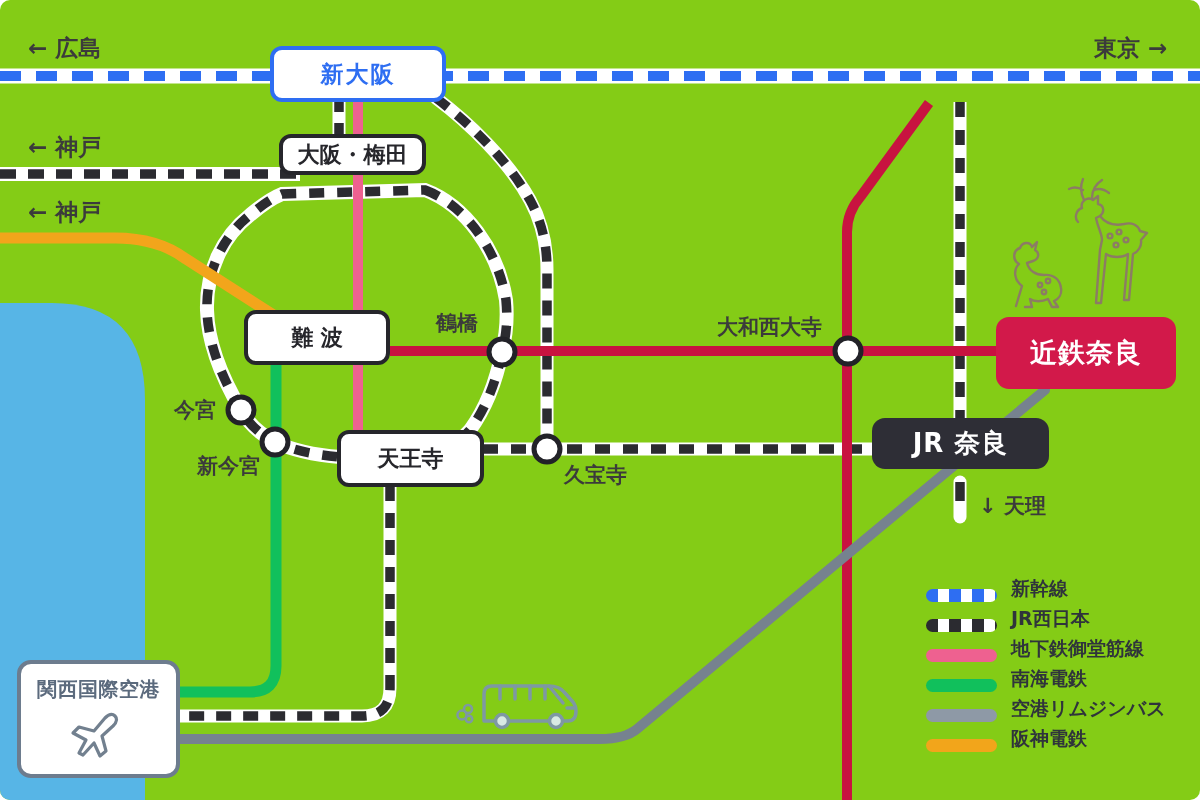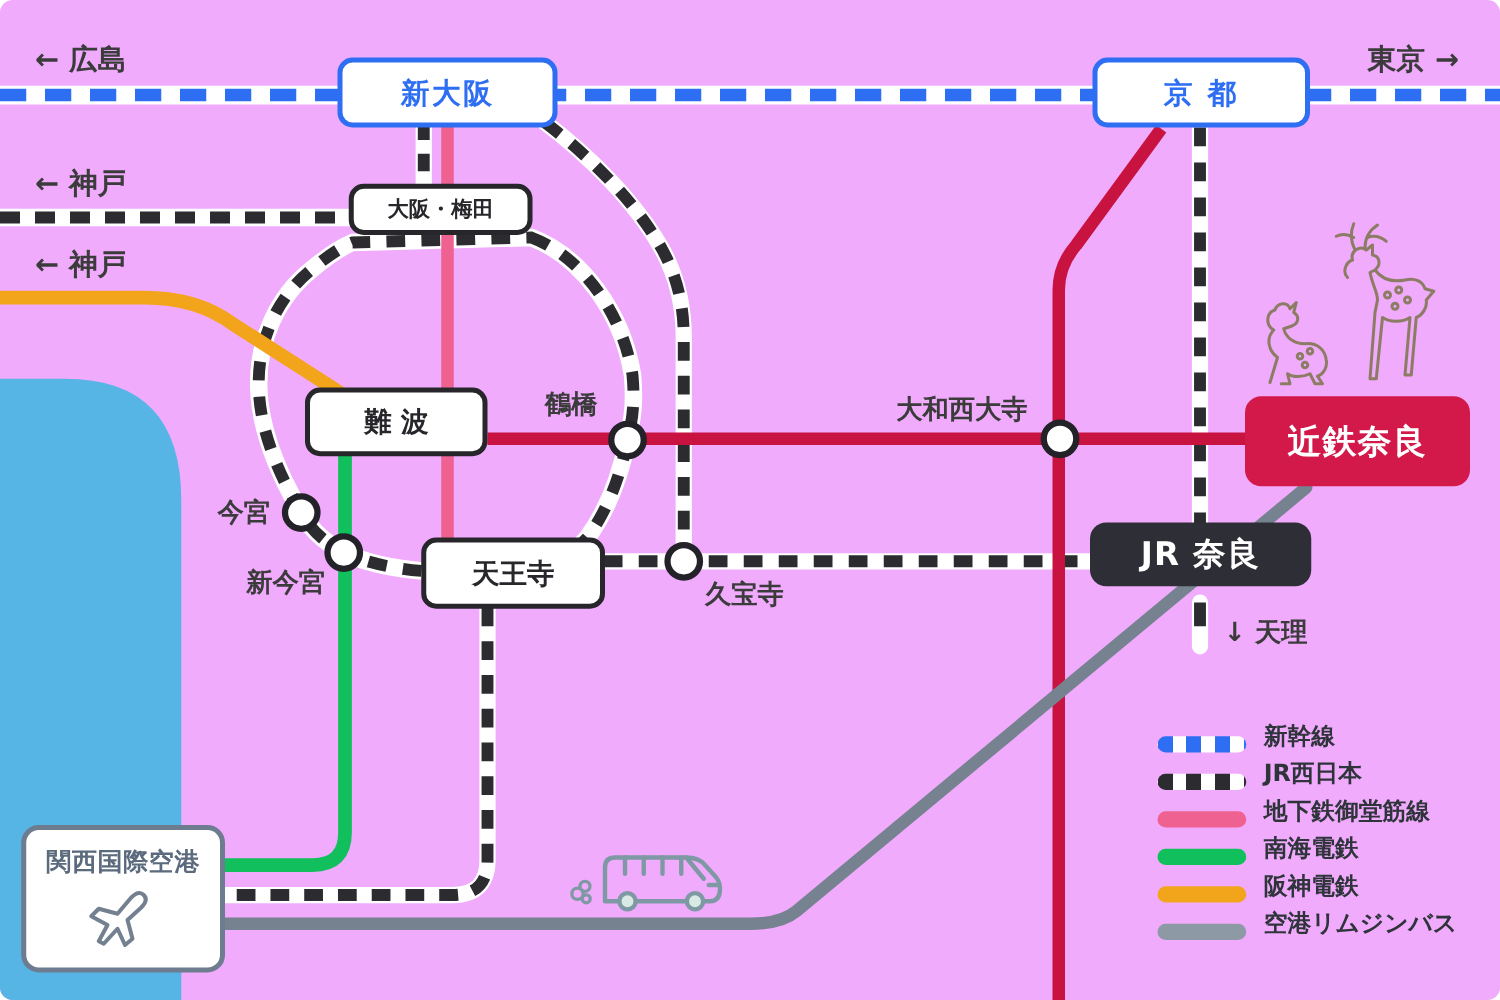--- a/index.html
+++ b/index.html
@@ -1,18 +1,18 @@
 <!DOCTYPE html>
 <html><head>
 <meta charset="utf-8">
 <style>
   html,body{margin:0;padding:0;background:#ffffff;}
   .map{
     position:relative;width:1200px;height:800px;overflow:hidden;
-    background:#f0abfc;border-radius:10px;
+    background:#84cc16;border-radius:10px;
     font-family:"DejaVu Sans",sans-serif;
   }
   .map svg.base{position:absolute;left:0;top:0;}
   .lbl{
     position:absolute;font-weight:700;color:#3b3b3b;
     white-space:nowrap;line-height:1.1;
   }
   .stbox{
     position:absolute;background:#ffffff;border:4px solid #26262b;border-radius:12px;
     display:flex;align-items:center;justify-content:center;
@@ -137,22 +137,21 @@
     </g>
   </svg>
 
   <div class="lbl" style="left:28px;top:36px;font-size:23px;">← 広島</div>
   <div class="lbl" style="left:1094px;top:36px;font-size:23px;">東京 →</div>
   <div class="lbl" style="left:28px;top:135px;font-size:23px;">← 神戸</div>
   <div class="lbl" style="left:28px;top:200px;font-size:23px;">← 神戸</div>
   <div class="lbl" style="left:979px;top:495px;font-size:21px;">↓ 天理</div>
 
   <div class="stbox blue" style="left:270px;top:46px;width:176px;height:56px;font-size:23px;letter-spacing:2px;">新大阪</div>
-  <div class="stbox blue" style="left:874px;top:46px;width:174px;height:56px;font-size:23px;letter-spacing:2px;">京 都</div>
-  <div class="stbox" style="left:279px;top:147px;width:147px;height:41px;font-size:17px;">大阪・梅田</div>
+  <div class="stbox" style="left:279px;top:134px;width:147px;height:41px;font-size:22px;">大阪・梅田</div>
   <div class="stbox" style="left:244px;top:310px;width:146px;height:55px;font-size:22px;">難 波</div>
   <div class="stbox" style="left:337px;top:430px;width:147px;height:57px;font-size:22px;">天王寺</div>
   <div class="bigbox kintetsu" style="left:996px;top:317px;width:180px;height:72px;font-size:27px;letter-spacing:1px;">近鉄奈良</div>
   <div class="bigbox jrdark" style="left:872px;top:418px;width:177px;height:51px;font-size:26px;letter-spacing:1px;">JR 奈良</div>
 
   <div class="lbl" style="left:436px;top:312px;font-size:21px;">鶴橋</div>
   <div class="lbl" style="left:174px;top:399px;font-size:21px;">今宮</div>
   <div class="lbl" style="left:197px;top:455px;font-size:21px;">新今宮</div>
   <div class="lbl" style="left:564px;top:464px;font-size:21px;">久宝寺</div>
   <div class="lbl" style="left:717px;top:316px;font-size:21px;">大和西大寺</div>
@@ -175,22 +174,22 @@
     </div>
     <div class="row">
       <span class="sw" style="background: rgb(238, 97, 144);"></span>
       <span class="lg-label">地下鉄御堂筋線</span>
     </div>
     <div class="row">
       <span class="sw" style="background: rgb(17, 192, 92);"></span>
       <span class="lg-label">南海電鉄</span>
     </div>
     <div class="row">
+      <span class="sw" style="background: rgb(142, 153, 166);"></span>
+      <span class="lg-label">空港リムジンバス</span>
+    </div>
+    <div class="row">
       <span class="sw" style="background: rgb(242, 165, 27);"></span>
       <span class="lg-label">阪神電鉄</span>
-    </div>
-    <div class="row">
-      <span class="sw" style="background: rgb(142, 153, 166);"></span>
-      <span class="lg-label">空港リムジンバス</span>
     </div>
   </div>
 
 </div>
 
 </body></html>

